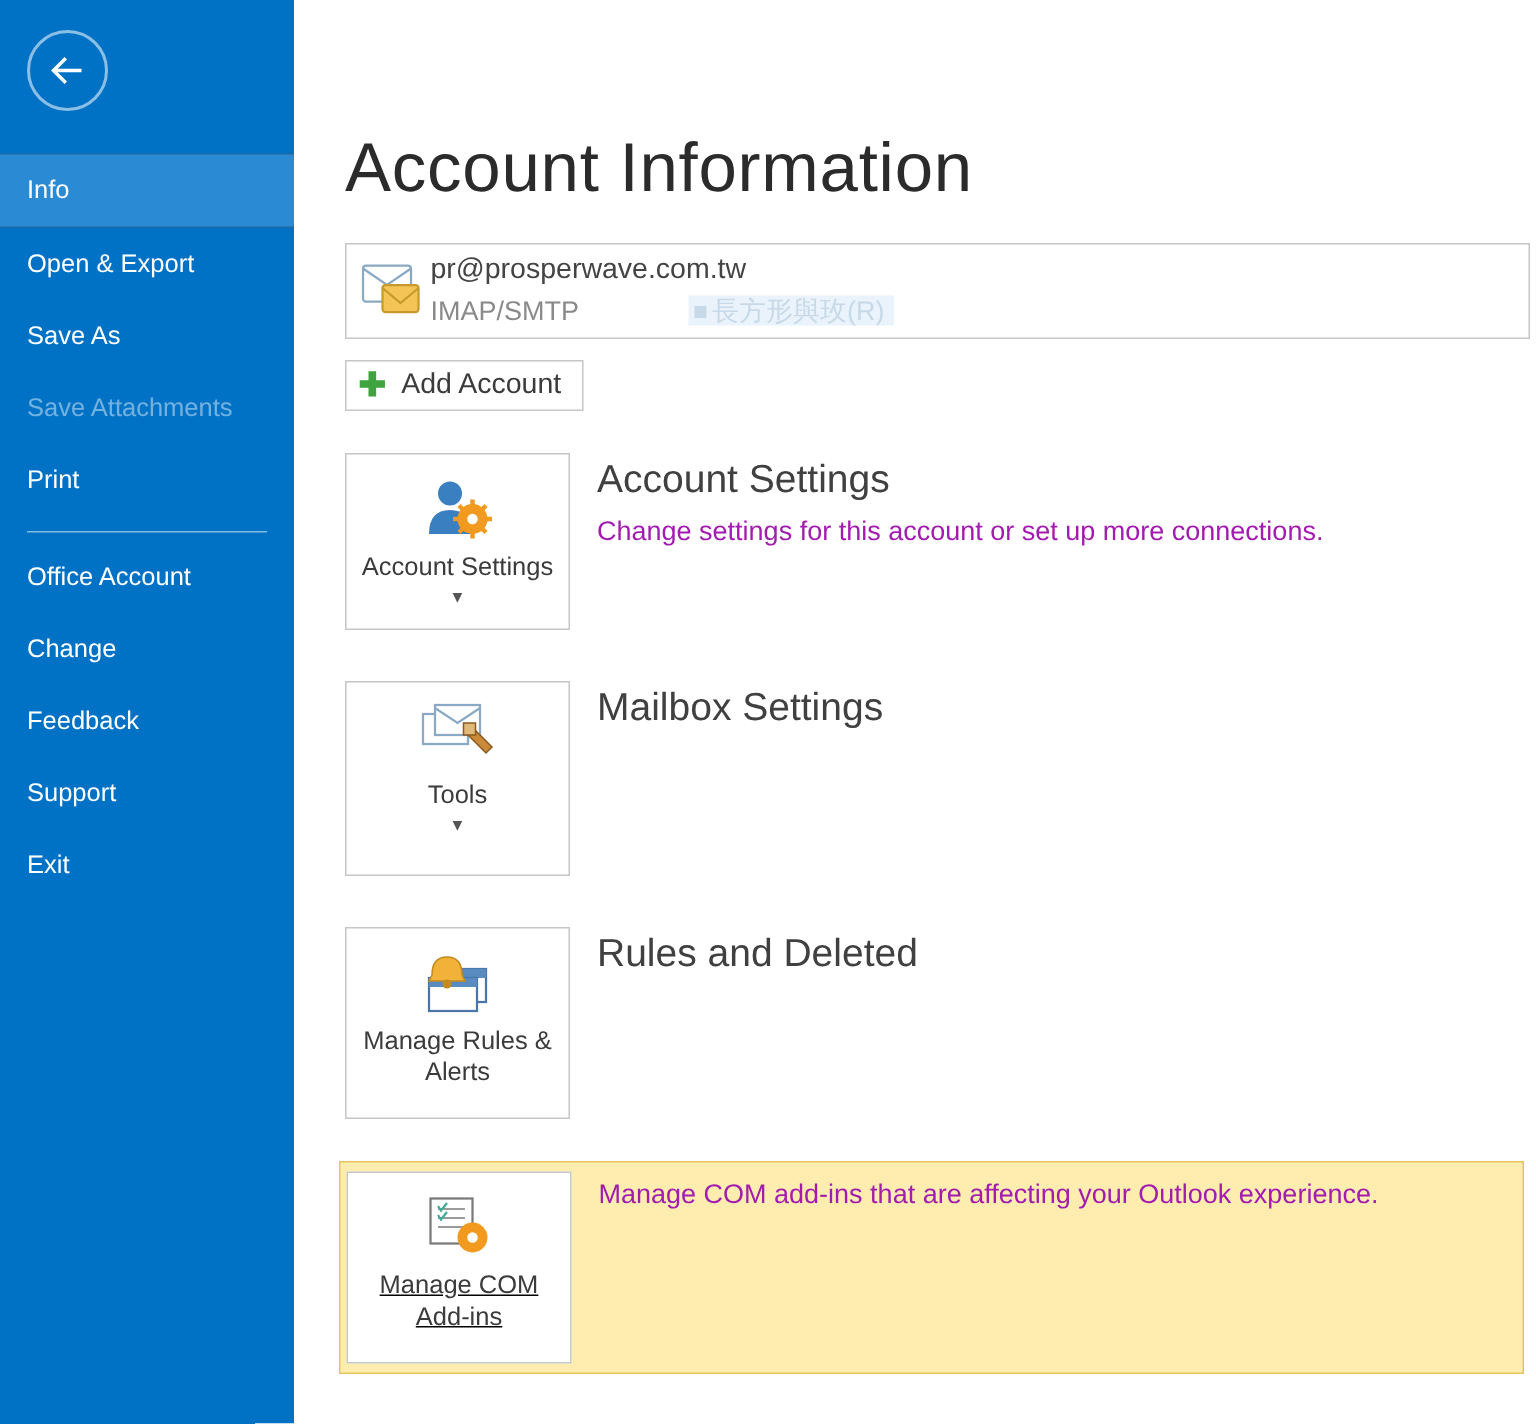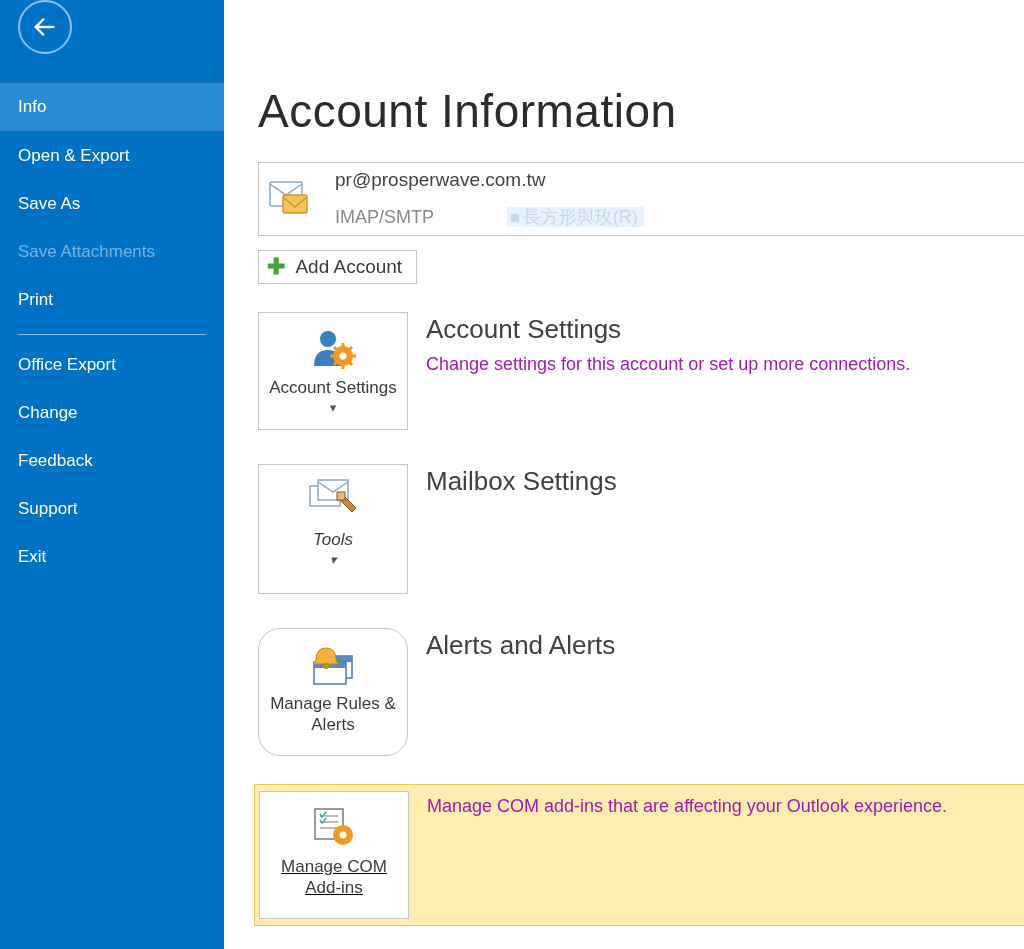--- a/index.html
+++ b/index.html
@@ -2,25 +2,26 @@
 <html><head>
 <meta charset="utf-8">
 <style>
 * { box-sizing: border-box; margin: 0; padding: 0; font-family: "Segoe UI", "Segoe UI Light", Arial, sans-serif; }
 html, body { width: 1024px; height: 949px; overflow: hidden; background: #fff; }
 
 .app { display: flex; width: 100%; height: 100%; }
 
 
 .sidebar {
-  width: 224px;
+  width: 196px;
   background: #0072c6;
   color: #fff;
   display: flex;
   flex-direction: column;
+  padding-top: 20px;
 }
 .back-btn {
   width: 54px; height: 54px;
   margin-left: 18px;
   margin-bottom: 28px;
   border: 2px solid rgba(255,255,255,0.55);
   border-radius: 50%;
   display: flex; align-items: center; justify-content: center;
   cursor: pointer;
 }
@@ -55,28 +56,28 @@
   margin-bottom: 24px;
   letter-spacing: 0.5px;
 }
 
 
 .account-box {
   border: 1px solid #c6c6c6;
   padding: 6px 10px 6px 10px;
   display: flex;
   align-items: center;
-  gap: 24px;
+  gap: 4px;
   margin-right: 0;
   width: 790px;
 }
 .account-box .env-icon { width: 42px; height: 36px; position: relative; }
 .account-box .env-icon svg { position: absolute; }
 .account-email { font-size: 19px; color: #444; }
-.account-type { font-size: 18px; color: #8a8a8a; margin-top: 14px; }
+.account-type { font-size: 18px; color: #8a8a8a; margin-top: 4px; }
 .account-type .ghost {
   background: #eaf3fb;
   color: #c7d9e8;
   padding: 0 6px 0 16px;
   margin-left: 68px;
   position: relative;
 }
 .account-type .ghost::before{
   content:"";
   position:absolute; left:4px; top:7px; width:8px;height:8px; background:#c7d9e8;
@@ -163,21 +164,21 @@
     <div class="side-item disabled">
       <span>Save Attachments</span>
     </div>
     <div class="side-item">
       <span>Print</span>
     </div>
 
     <div class="side-sep"></div>
 
     <div class="side-item">
-      <span>Office Export</span>
+      <span>Office Account</span>
     </div>
     <div class="side-item">
       <span>Change</span>
     </div>
     <div class="side-item">
       <span>Feedback</span>
     </div>
     <div class="side-item">
       <span>Support</span>
     </div>
@@ -238,55 +239,55 @@
         <div class="caret">▾</div>
       </div>
       <div class="section-text">
         <div class="section-title">Account Settings</div>
         <div class="section-desc">Change settings for this account or set up more connections.</div>
       </div>
     </div>
 
     
     <div class="section-row">
-      <div class="card" style="min-height:130px;font-style:italic;">
+      <div class="card" style="min-height:130px;">
         <div class="icon-slot">
           <svg width="50" height="44" viewBox="0 0 50 44">
             <rect x="2" y="8" width="30" height="20" fill="#fff" stroke="#8aa9c4" stroke-width="1.5"></rect>
             <rect x="10" y="2" width="30" height="20" fill="#fff" stroke="#8aa9c4" stroke-width="1.5"></rect>
             <polyline points="10,4 25,14 40,4" fill="none" stroke="#8aa9c4" stroke-width="1.5"></polyline>
             <polygon points="34,16 48,30 44,34 30,20" fill="#c98a3a" stroke="#8a5a20"></polygon>
             <rect x="29" y="14" width="8" height="8" fill="#e0ba7a" stroke="#8a5a20"></rect>
           </svg>
         </div>
         <div class="card-label">Tools</div>
         <div class="caret">▾</div>
       </div>
       <div class="section-text">
         <div class="section-title">Mailbox Settings</div>
       </div>
     </div>
 
     
     <div class="section-row">
-      <div class="card" style="min-height:128px;border-radius:22px;">
+      <div class="card" style="min-height:128px;">
         <div class="icon-slot">
           <svg width="50" height="44" viewBox="0 0 50 44">
             <rect x="12" y="14" width="32" height="22" fill="#fff" stroke="#4a77a8" stroke-width="1.5"></rect>
             <rect x="12" y="14" width="32" height="6" fill="#5a8bc0"></rect>
             <rect x="6" y="20" width="32" height="22" fill="#fff" stroke="#4a77a8" stroke-width="1.5"></rect>
             <rect x="6" y="20" width="32" height="6" fill="#5a8bc0"></rect>
             <path d="M8 18 Q8 6 18 6 Q28 6 28 18 L30 22 L6 22 Z" fill="#f2b23a" stroke="#c48a1e"></path>
             <circle cx="18" cy="24" r="3" fill="#c48a1e"></circle>
           </svg>
         </div>
         <div class="card-label">Manage Rules &amp; Alerts</div>
       </div>
       <div class="section-text">
-        <div class="section-title">Alerts and Alerts</div>
+        <div class="section-title">Rules and Deleted</div>
       </div>
     </div>
 
     
     <div class="section-row highlight">
       <div class="card" style="min-height:128px;text-decoration:underline;">
         <div class="icon-slot">
           <svg width="46" height="44" viewBox="0 0 46 44">
             <rect x="4" y="4" width="28" height="30" fill="#fff" stroke="#7a7a7a" stroke-width="1.5"></rect>
             <line x1="9" y1="11" x2="27" y2="11" stroke="#7a7a7a"></line>

